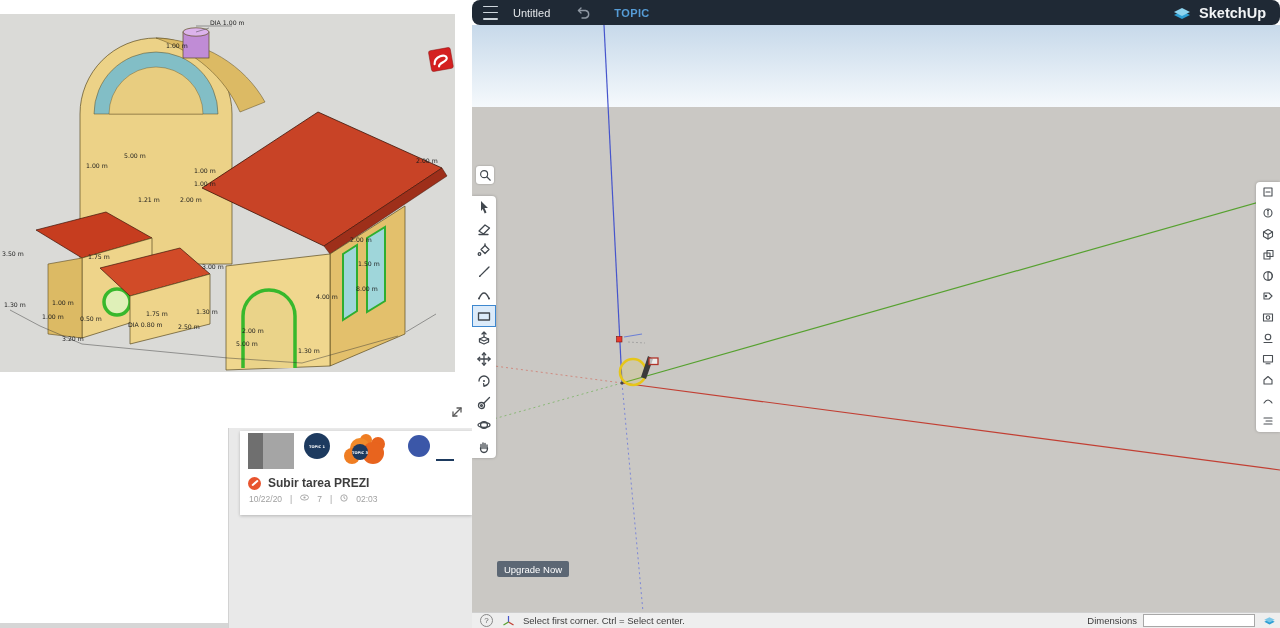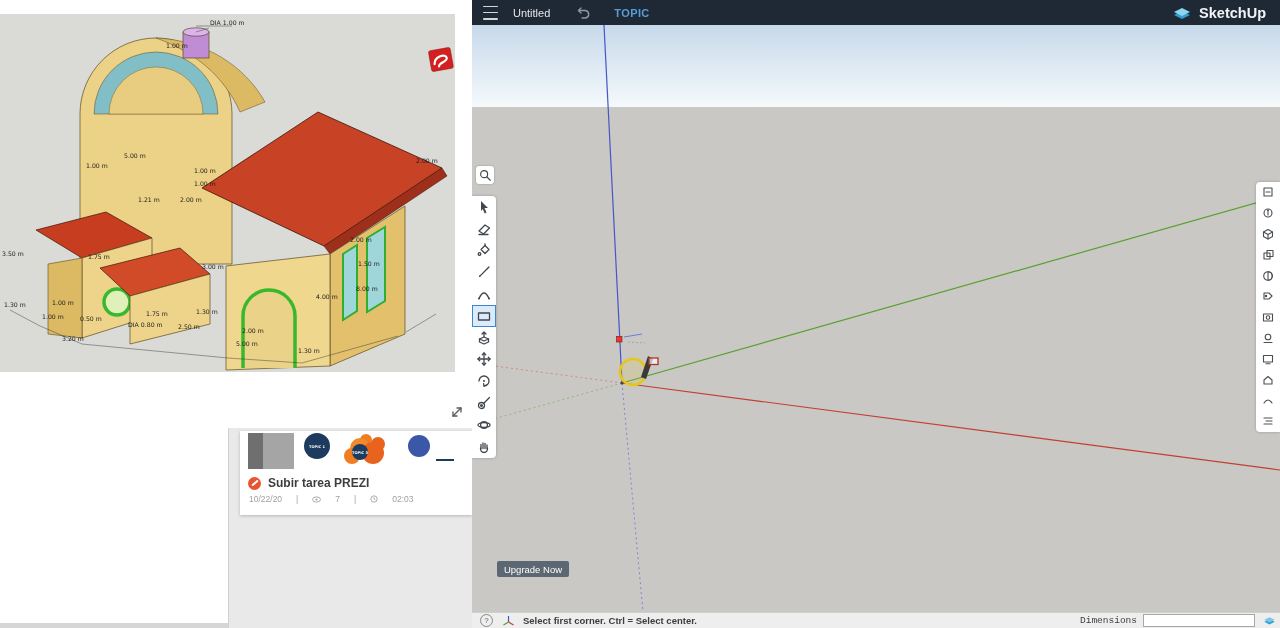--- a/index.html
+++ b/index.html
@@ -14,27 +14,27 @@
   #expand-icon{left:449px;top:404px;width:16px;height:16px;cursor:pointer;}
   #playlist-bg{left:228px;top:428px;width:244px;height:200px;background:#e9e9e9;border-left:1px solid #d2d2d2;}
   #left-footer{left:0;top:623px;width:228px;height:5px;background:#d6d6d6;}
 
   #video-card{left:240px;top:431px;width:232px;height:84px;background:#fff;
               box-shadow:0 1px 3px rgba(0,0,0,.22);cursor:pointer;}
   #video-title-row{left:8px;top:44px;width:220px;height:16px;display:flex;align-items:center;gap:7px;}
   #video-title-row .ttl{font-size:12px;font-weight:bold;color:#3d3d3d;white-space:nowrap;}
   #prezi-icon{width:13px;height:13px;border-radius:50%;background:#e8542e;position:relative;flex:0 0 13px;}
   #prezi-icon:after{content:"";position:absolute;left:2.5px;top:5.5px;width:8px;height:2px;background:#fff;transform:rotate(-40deg);border-radius:1px;}
-  #video-meta{left:9px;top:63px;width:220px;display:flex;align-items:center;gap:14px;
+  #video-meta{left:9px;top:63px;width:220px;display:flex;align-items:flex-start;gap:8px;
               font-size:8.5px;color:#a0a0a0;}
   .thumb-label{font:3.6px "DejaVu Sans",sans-serif;fill:#fff;font-weight:bold;text-anchor:middle;}
 
   
   #app{left:472px;top:0;width:808px;height:628px;}
-  #topbar{left:0;top:0;width:808px;height:25px;background:#1f2935;display:flex;align-items:center;}
+  #topbar{left:0;top:0;width:808px;height:25px;background:#1f2935;display:flex;align-items:center;border-radius:8px;}
   #menu-btn{width:18px;height:14px;margin-left:11px;display:flex;flex-direction:column;justify-content:space-between;padding:2px 0;cursor:pointer;}
   #menu-btn span{display:block;height:1.6px;width:15px;background:#cfd6dd;border-radius:1px;}
   #doc-title{margin-left:12px;font-size:11px;color:#e4e7ea;}
   #undo-btn{margin-left:26px;cursor:pointer;display:flex;align-items:center;}
   #save-btn{margin-left:22px;font-size:11px;font-weight:bold;color:#569cd6;letter-spacing:.4px;cursor:pointer;}
   #brand{margin-left:auto;margin-right:14px;display:flex;align-items:center;gap:7px;}
   #brand .btxt{font-size:14.5px;font-weight:600;color:#f2f4f6;}
 
   #canvas{left:0;top:25px;width:808px;height:587px;overflow:hidden;cursor:crosshair;}
   #sky{left:0;top:0;width:808px;height:82px;background:linear-gradient(#c7d9ea,#f5f9fc);}
@@ -56,22 +56,22 @@
   .pi path,.pi circle,.pi rect,.pi line,.pi polygon{stroke:#4a4f54;stroke-width:1.1;fill:none;stroke-linecap:round;stroke-linejoin:round;}
 
   #upgrade-btn{left:25px;top:536px;width:72px;height:16px;background:#5c6774;color:#fff;
                font-size:9.5px;display:flex;align-items:center;justify-content:center;border-radius:2px;cursor:pointer;}
 
   #statusbar{left:0;top:612px;width:808px;height:16px;background:#eeeeee;border-top:1px solid #cfcfcf;
              display:flex;align-items:center;box-sizing:border-box;font-size:9.5px;color:#3c3c3c;}
   #help-btn{width:11px;height:11px;border:1px solid #888;border-radius:50%;margin-left:8px;
             display:flex;align-items:center;justify-content:center;font-size:8px;color:#666;cursor:pointer;}
   #axes-mini{margin-left:9px;}
-  #status-hint{margin-left:8px;white-space:nowrap;font-weight:bold;}
-  #dim-label{margin-left:auto;font-family:Liberation Mono, monospace;}
+  #status-hint{margin-left:8px;white-space:nowrap;}
+  #dim-label{margin-left:auto;}
   #dim-input{margin-left:6px;width:106px;height:11px;border:1px solid #a8a8a8;background:#fff;font-size:9px;padding:0 2px;}
   #status-logo{margin:0 4px 0 8px;}
 </style>
 </head>
 <body>
 
 <div id="left-page" class="abs">
 
   <svg id="model-image" class="abs" viewBox="0 0 455 358">
     <rect width="455" height="358" fill="#dadad7"></rect>

